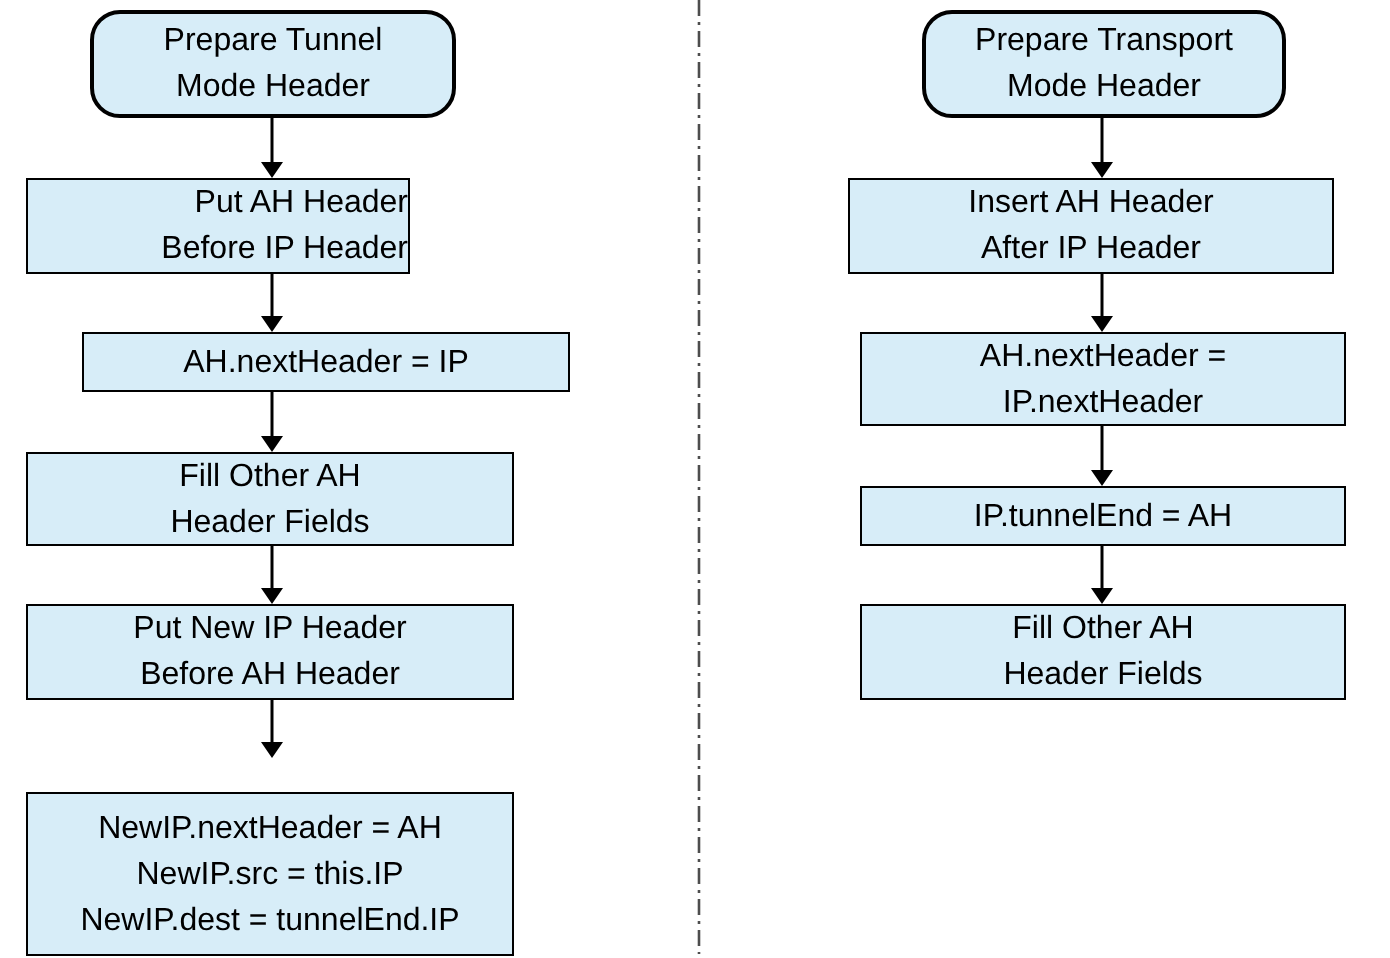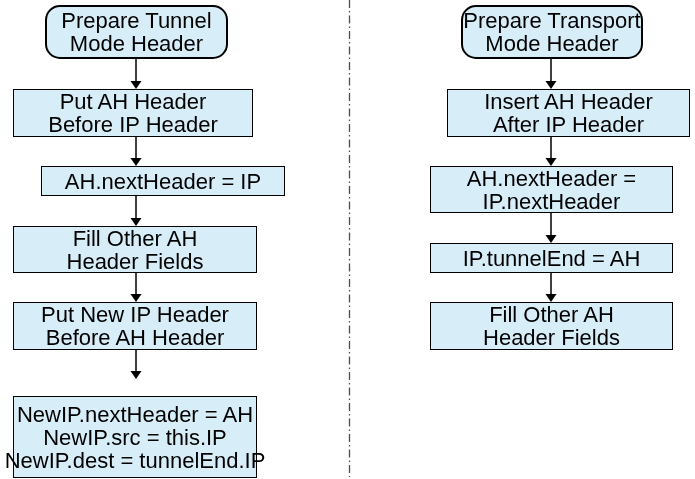--- a/index.html
+++ b/index.html
@@ -15,21 +15,21 @@
   .node {
     position: absolute;
     box-sizing: border-box;
     background: var(--node-fill, #d7edf8);
     border: 1.5px solid var(--node-border, #000000);
     display: flex;
     flex-direction: column;
     justify-content: center;
     align-items: center;
     text-align: center;
-    font-size: 22px;
+    font-size: 16px;
     line-height: 23px;
     color: var(--text, #000000);
     z-index: 2;
   }
   .node.rounded { border-radius: 15px; border-width: 2px; }
   .node span { display: block; white-space: nowrap; }
   .arrow-line { stroke: var(--arrow, #000000); stroke-width: 1.5; }
   .arrow-head { fill: var(--arrow, #000000); }
   .divider-line {
     stroke: var(--divider, #4d4d4d);
@@ -82,21 +82,21 @@
       <line class="arrow-line" x1="551" y1="273" x2="551" y2="295"></line>
       <polygon class="arrow-head" points="545.5,294 556.5,294 551,302"></polygon>
     </g>
   </svg>
 
   <div class="node rounded" style="left:45px; top:5px; width:183px; height:54px;">
     <span>Prepare Tunnel</span>
     <span>Mode Header</span>
   </div>
 
-  <div class="node" style="left:13px; top:89px; width:240px; height:48px;">
+  <div class="node" style="left:13px; top:89px; width:192px; height:48px;align-items:flex-end;">
     <span>Put AH Header</span>
     <span>Before IP Header</span>
   </div>
 
   <div class="node" style="left:13px; top:166px; width:244px; height:30px;margin-left:28px;">
     <span>AH.nextHeader = IP</span>
   </div>
 
   <div class="node" style="left:13px; top:226px; width:244px; height:47px;">
     <span>Fill Other AH</span>
@@ -112,21 +112,21 @@
     <span>NewIP.nextHeader = AH</span>
     <span>NewIP.src = this.IP</span>
     <span>NewIP.dest = tunnelEnd.IP</span>
   </div>
 
   <div class="node rounded" style="left:461px; top:5px; width:182px; height:54px;text-align:right;">
     <span>Prepare Transport</span>
     <span>Mode Header</span>
   </div>
 
-  <div class="node" style="left:447px; top:89px; width:243px; height:48px;">
+  <div class="node" style="left:424px; top:89px; width:243px; height:48px;">
     <span>Insert AH Header</span>
     <span>After IP Header</span>
   </div>
 
   <div class="node" style="left:430px; top:166px; width:243px; height:47px;">
     <span>AH.nextHeader =</span>
     <span>IP.nextHeader</span>
   </div>
 
   <div class="node" style="left:430px; top:243px; width:243px; height:30px;">

